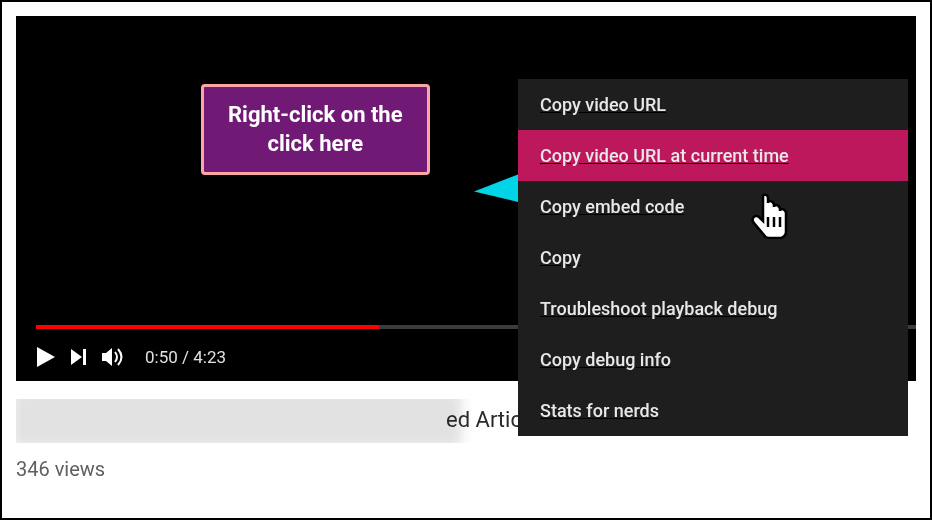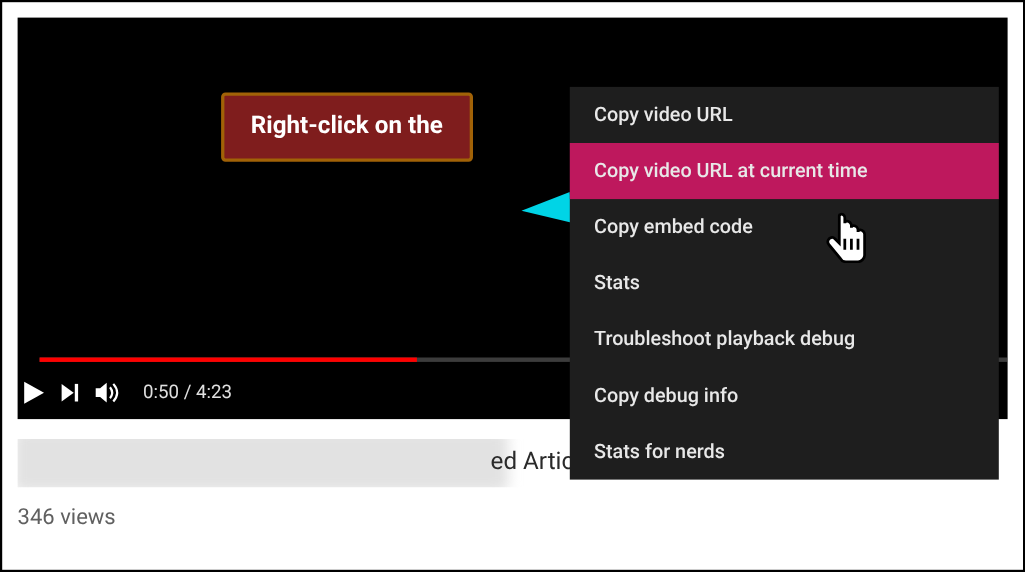--- a/index.html
+++ b/index.html
@@ -16,22 +16,22 @@
     }
     .video-player {
       background: #000;
       height: 365px;
       position: relative;
     }
     .callout {
       position: absolute;
       top: 68px;
       left: 185px;
-      background: #7f1d1d;
-      border: 3px solid #a16207;
+      background: #701a75;
+      border: 3px solid #fca5a5;
       border-radius: 4px;
       padding: 14px 24px;
       color: #fff;
       font-size: 22px;
       font-weight: 700;
       text-align: center;
       line-height: 1.3;
     }
     .callout-arrow {
       position: absolute;
@@ -44,20 +44,21 @@
       border-right: 45px solid #00d4e6;
       transform: rotate(-4deg);
     }
     .context-menu {
       position: absolute;
       top: 63px;
       left: 502px;
       background: #1e1e1e;
       width: 390px;
       z-index: 10;
+      text-decoration: underline;
     }
     .context-menu-item {
       padding: 15px 22px;
       color: #e8e8e8;
       font-size: 18px;
       font-weight: 500;
       cursor: pointer;
     }
     .context-menu-item.highlighted {
       background: #be185d;
@@ -82,21 +83,21 @@
       width: 39%;
     }
     .controls {
       position: absolute;
       bottom: 0;
       left: 0;
       right: 0;
       height: 48px;
       display: flex;
       align-items: center;
-      padding: 0 4px;
+      padding: 0 19px;
       color: #fff;
       gap: 12px;
     }
     .control-btn {
       cursor: pointer;
       display: flex;
       align-items: center;
       justify-content: center;
     }
     .time-display {
@@ -137,28 +138,29 @@
     }
   </style>
 </head>
 <body>
 
 <div class="container">
   <div class="video-player">
 
     <div class="callout">
       <div>Right-click on the</div>
+      <div>click here</div>
     </div>
     <div class="callout-arrow"></div>
 
     <div class="context-menu">
       <div class="context-menu-item">Copy video URL</div>
       <div class="context-menu-item highlighted">Copy video URL at current time</div>
       <div class="context-menu-item">Copy embed code</div>
-      <div class="context-menu-item">Stats</div>
+      <div class="context-menu-item">Copy</div>
       <div class="context-menu-item">Troubleshoot playback debug</div>
       <div class="context-menu-item">Copy debug info</div>
       <div class="context-menu-item">Stats for nerds</div>
     </div>
 
     <div class="cursor-pointer">
       <svg width="40" height="46" viewBox="0 0 40 46">
         <path d="M 13 3 L 13 28 L 9 24 C 7 22 4 23 3 25 C 2 27 3 29 4 30 L 14 42 C 15 44 17 45 19 45 L 30 45 C 33 45 36 42 36 39 L 36 20 C 36 18 34 16 32 16 C 31 16 30 17 30 18 L 30 16 C 30 14 28 12 26 12 C 25 12 24 13 24 14 L 24 12 C 24 10 22 8 20 8 C 19 8 18 9 18 10 L 18 5 C 18 3 16 1 14 2 C 13 2 13 3 13 3 Z" fill="#fff" stroke="#000" stroke-width="2.5"></path>
         <line x1="18" y1="24" x2="18" y2="34" stroke="#000" stroke-width="2.5"></line>
         <line x1="24" y1="24" x2="24" y2="34" stroke="#000" stroke-width="2.5"></line>

